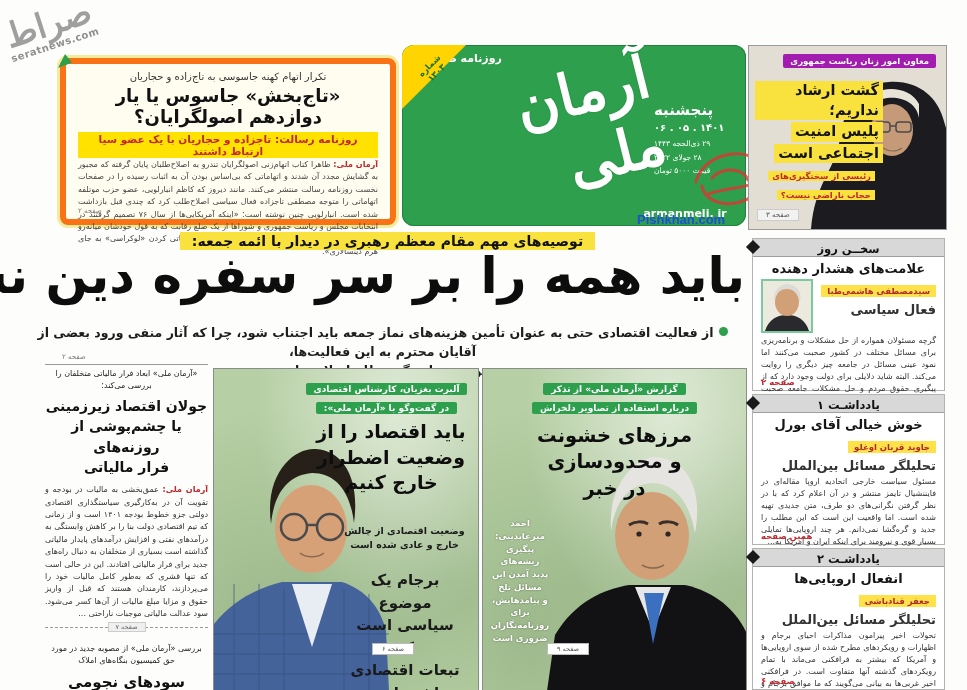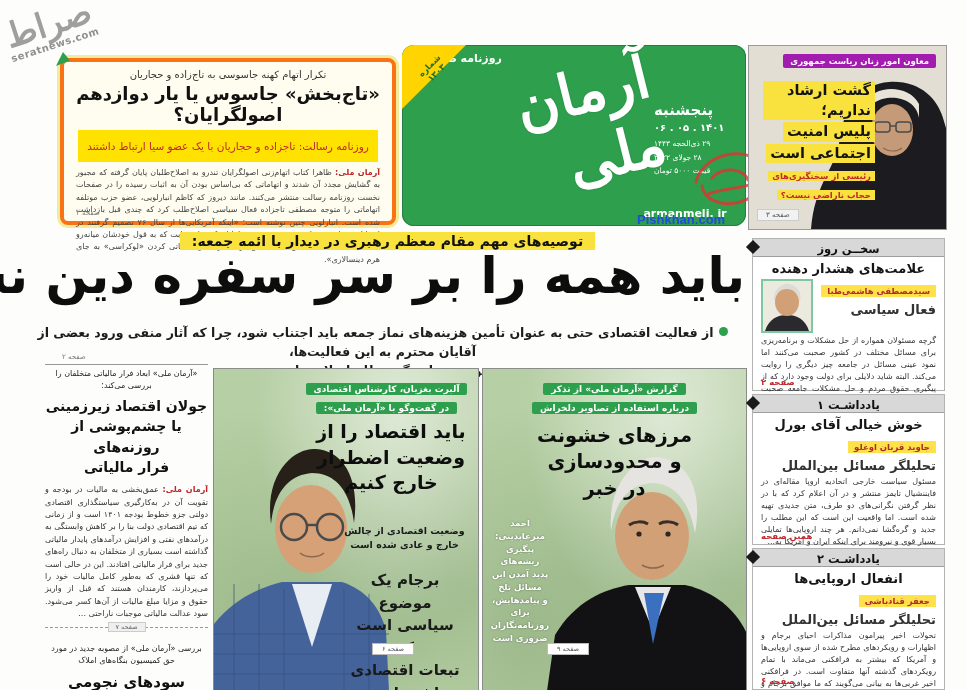--- a/index.html
+++ b/index.html
@@ -32,34 +32,34 @@
   .pishkhan{left:637px;top:212px;color:#1d4ed8;font-size:13px;font-weight:bold;
             font-family:"Liberation Sans",sans-serif;direction:ltr;}
   .stamp{left:688px;top:138px;}
 
   
   .tr-box{left:748px;top:45px;width:197px;height:183px;border:1px solid #9a9a9a;background:#e3ded4;overflow:hidden;}
   .tr-kicker{top:8px;right:10px;background:#a21caf;color:#fff;font-size:8.5px;font-weight:bold;
              padding:2px 7px;border-radius:2px;}
   .tr-head{top:34px;left:6px;width:128px;text-align:right;}
   .tr-head span{display:inline-block;background:#f9e23e;color:#141414;font-size:14.5px;font-weight:bold;
-                padding:0 4px;margin:1px 8px;line-height:1.35;}
+                padding:0 4px;margin:1px 0;line-height:1.35;}
   .tr-sub{top:118px;left:6px;width:120px;text-align:right;}
   .tr-sub span{display:inline-block;background:#f9e23e;color:#c1272d;font-size:8.5px;font-weight:bold;
                padding:0 4px;margin:1px 0;}
   .tr-page{left:8px;bottom:8px;background:#f2f2f2;color:#555;font-size:7px;padding:1px 8px;border:1px solid #ccc;}
 
   
   .tl-box{left:60px;top:58px;width:336px;height:167px;background:#fffdf0;
-          border:4px solid #f97316;border-radius:8px;box-shadow:0 0 0 3px #f4ec9d;
+          border:6px solid #f97316;border-radius:8px;box-shadow:0 0 0 3px #f4ec9d;
           padding:7px 12px 4px;box-sizing:border-box;text-align:center;}
   .tl-kicker{font-size:10px;color:#333;margin-bottom:3px;}
   .tl-head{font-size:18px;font-weight:bold;color:#111;margin-bottom:5px;}
-  .tl-sub{display:inline-block;background:#ffe200;color:#c1272d;font-size:10.5px;font-weight:normal;
-          padding:10px 9px;margin-bottom:5px;}
+  .tl-sub{display:inline-block;background:#ffe200;color:#c1272d;font-size:10.5px;font-weight:bold;
+          padding:1px 9px;}
   .tl-body{font-size:8px;color:#444;text-align:justify;line-height:1.55;}
   .tl-lead{color:#c1272d;font-weight:bold;}
   .tl-page{position:absolute;left:12px;bottom:4px;font-size:7px;color:#777;}
   .leaf{left:-8px;top:-10px;width:14px;height:14px;background:#2d9f4d;clip-path:polygon(0 100%,50% 0,100% 60%);}
 
   
   .lead-kicker{top:231px;left:30px;width:715px;text-align:center;}
   .lead-kicker span{display:inline-block;background:#f9e23e;color:#111;font-size:14px;font-weight:bold;padding:1px 12px;}
   .lead-head{top:247px;left:20px;width:725px;text-align:center;font-size:50px;font-weight:bold;color:#0d0d0d;
              white-space:nowrap;letter-spacing:-1px;}

